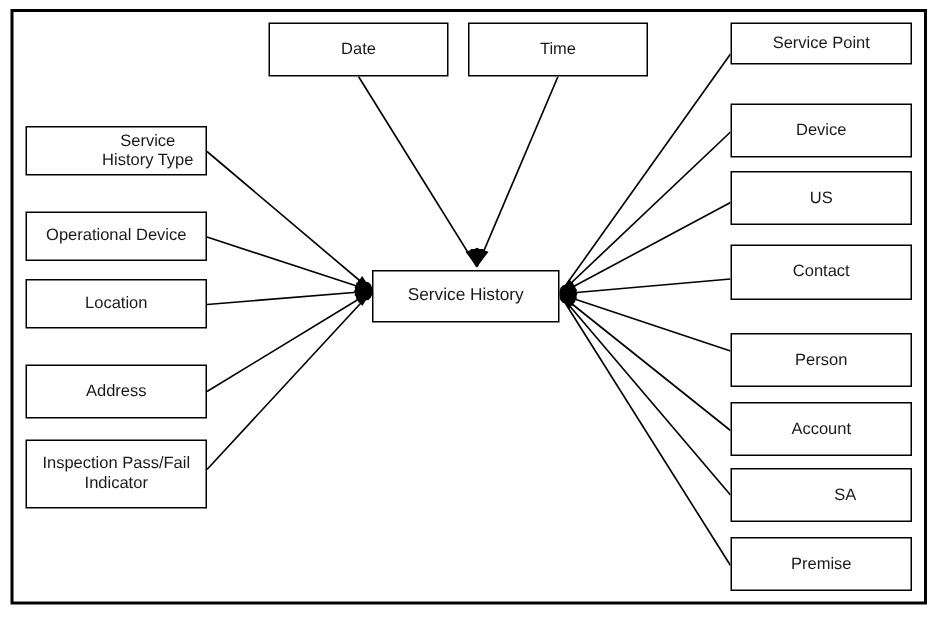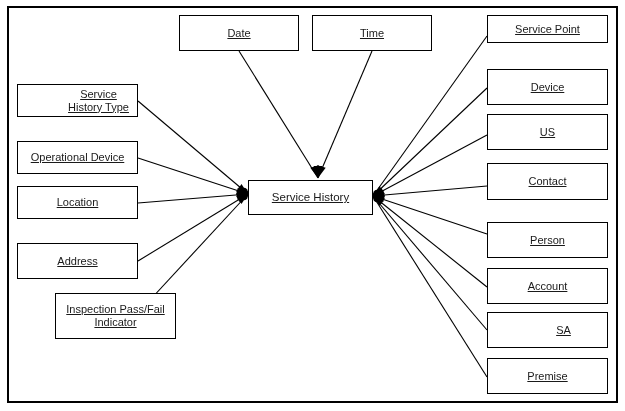--- a/index.html
+++ b/index.html
@@ -47,21 +47,20 @@
     text-align: center;
     color: #1a1a1a;
     font-size: 11px;
     line-height: 13px;
     letter-spacing: 0px;
   }
   .node-label {
     display: block;
     padding: 0 3px;
     white-space: pre-line;
-    text-decoration: underline;
   }
   .node.center {
     border-width: 1px;
     font-size: 11.5px;
     z-index: 4;
   }
   .node.left, .node.right, .node.top {
     z-index: 3;
   }
 </style>
@@ -135,21 +134,21 @@
       </div>
       <div class="node left" style="left: 17px; top: 141px; width: 121px; height: 33px;">
         <span class="node-label">Operational Device</span>
       </div>
       <div class="node left" style="left: 17px; top: 186px; width: 121px; height: 33px;">
         <span class="node-label">Location</span>
       </div>
       <div class="node left" style="left: 17px; top: 243px; width: 121px; height: 36px;">
         <span class="node-label">Address</span>
       </div>
-      <div class="node left" style="left: 17px; top: 293px; width: 121px; height: 46px; margin-left: 38px;">
+      <div class="node left" style="left: 17px; top: 293px; width: 121px; height: 46px;">
         <span class="node-label">Inspection Pass/Fail
 Indicator</span>
       </div>
     </div>
   <div id="nodes-right">
       <div class="node right" style="left: 487px; top: 15px; width: 121px; height: 28px;">
         <span class="node-label">Service Point</span>
       </div>
       <div class="node right" style="left: 487px; top: 69px; width: 121px; height: 36px;">
         <span class="node-label">Device</span>

